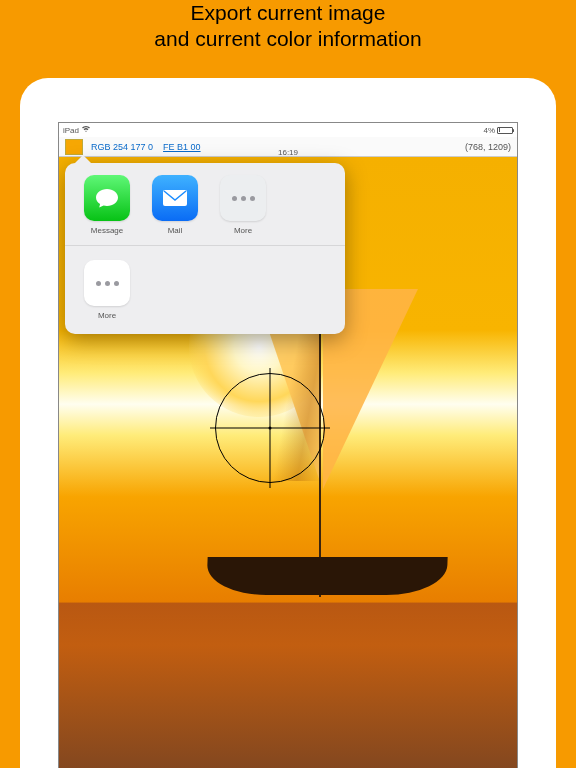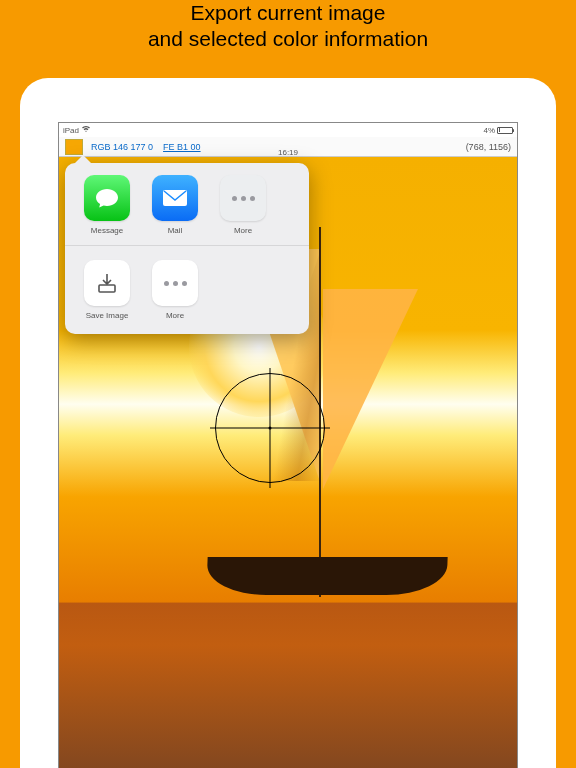--- a/index.html
+++ b/index.html
@@ -112,21 +112,21 @@
   }
   .crosshair::before, .crosshair::after{
     content:''; position:absolute; background:#000;
   }
   .crosshair::before{ left:50%; top:-6px; bottom:-6px; width:1px; transform:translateX(-0.5px);}
   .crosshair::after{ top:50%; left:-6px; right:-6px; height:1px; transform:translateY(-0.5px);}
   .cross-dot{ position:absolute; left:50%; top:50%; width:3px;height:3px; background:#000; border-radius:50%; transform:translate(-50%,-50%);}
 
   
   .share-sheet{
-    position:absolute; left:6px; top:40px; width:244px;
+    position:absolute; left:6px; top:40px; width:280px;
     background:#eeeef0; border-radius:10px;
     box-shadow: 0 6px 22px rgba(0,0,0,0.35);
   }
   .share-sheet::before{
     content:''; position:absolute; left:10px; top:-8px;
     border-left:8px solid transparent; border-right:8px solid transparent;
     border-bottom:8px solid #eeeef0;
   }
   .share-row{
     display:flex; gap:12px; padding:12px 14px 10px;
@@ -145,21 +145,21 @@
   .tile-white{ background:#ffffff;}
   .share-label{ font-size:8px; color:#555; text-align:center;}
   .dots{ display:flex; gap:4px;}
   .dots span{ width:5px;height:5px;border-radius:50%; background:#9a9aa0;}
 </style>
 </head>
 <body>
 
 <div class="caption">
   <span>Export current image</span><br>
-  <span>and selected color information</span>
+  <span>and current color information</span>
 </div>
 
 <div class="ipad-frame">
   <div class="screen">
 
     <div class="status-bar">
       <div class="status-left">
         <span>iPad</span>
         <span class="wifi-icon">
           <svg width="10" height="8" viewBox="0 0 10 8">
@@ -171,23 +171,23 @@
       <div class="status-right">
         <span>4%</span>
         <span class="battery">
             <span class="battery-fill"></span>
           </span>
       </div>
     </div>
 
     <div class="info-bar">
       <div class="swatch"></div>
-      <span class="rgb">RGB  146  177  0</span>
+      <span class="rgb">RGB  254  177  0</span>
       <span class="hex">FE B1 00</span>
-      <span class="dims">(768, 1156)</span>
+      <span class="dims">(768, 1209)</span>
     </div>
 
     <div class="photo-area">
       <div class="sun"></div>
       <div class="sail-main"></div>
       <div class="sail-main-edge"></div>
       <div class="sail-jib"></div>
       <div class="mast"></div>
       <div class="hull"></div>
 
@@ -222,29 +222,20 @@
                 <span></span>
                 <span></span>
               </div>
           </div>
           <span class="share-label">More</span>
         </div>
       </div>
       <div class="share-row">
         <div class="share-item">
           <div class="share-tile tile-white">
-            <svg width="26" height="26" viewBox="0 0 26 26">
-                <rect x="5" y="15" width="16" height="7" rx="1" fill="none" stroke="#555" stroke-width="1.6"></rect>
-                <path d="M13 4 V14 M9 10 L13 14 L17 10" fill="none" stroke="#555" stroke-width="1.6"></path>
-              </svg>
-          </div>
-          <span class="share-label">Save Image</span>
-        </div>
-        <div class="share-item">
-          <div class="share-tile tile-white">
             <div class="dots">
                 <span></span>
                 <span></span>
                 <span></span>
               </div>
           </div>
           <span class="share-label">More</span>
         </div>
       </div>
     </div>

